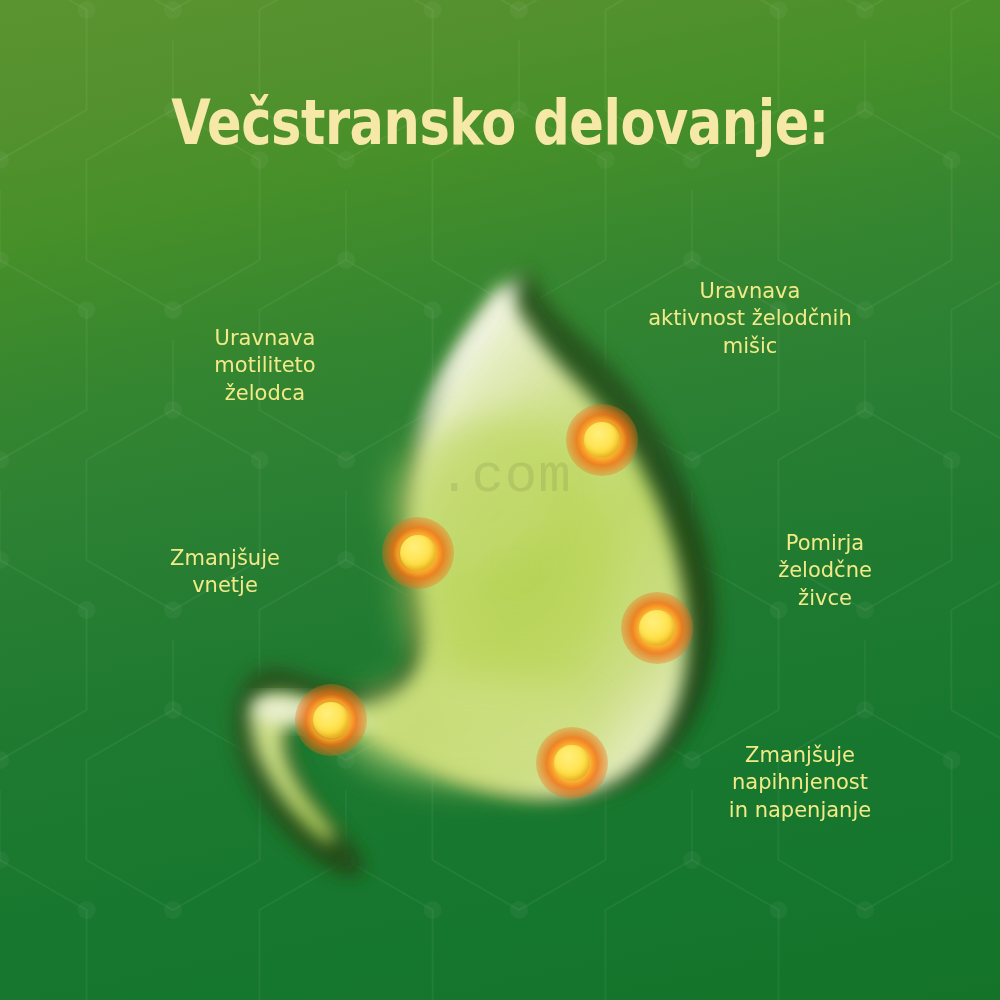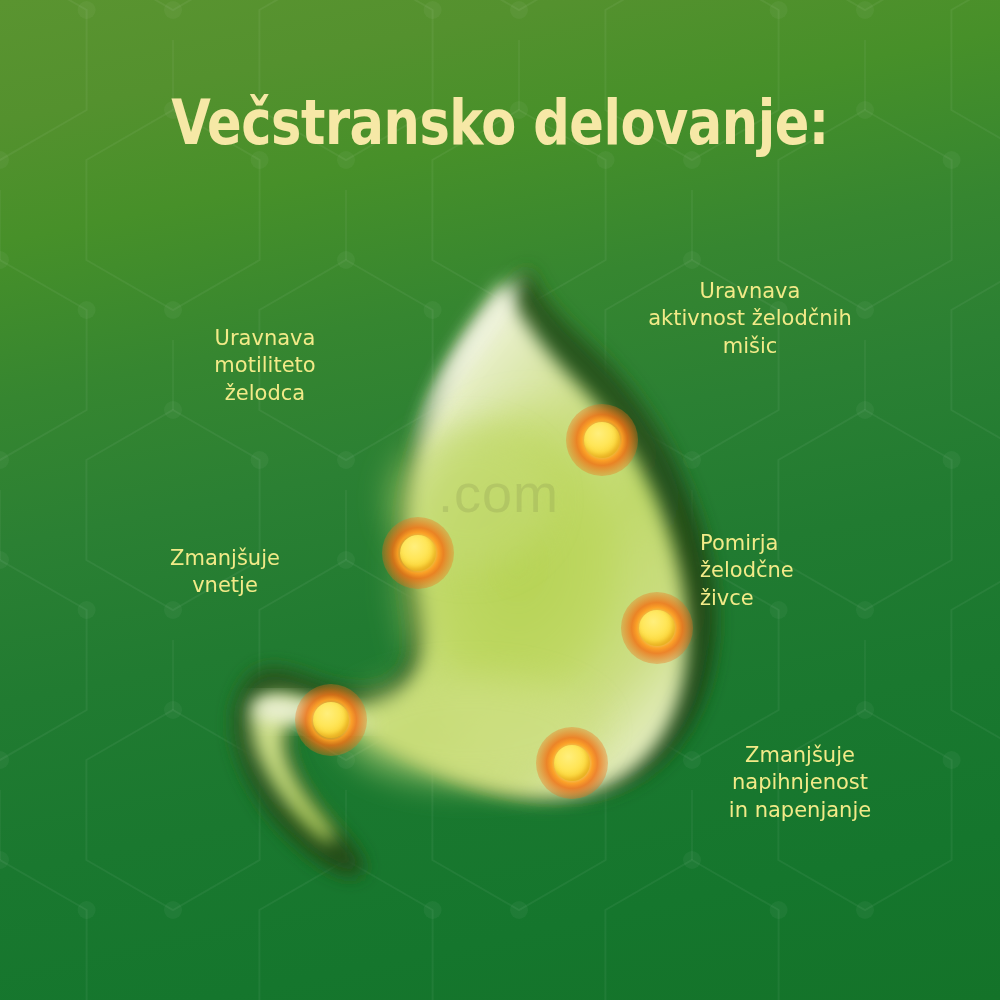--- a/index.html
+++ b/index.html
@@ -31,25 +31,25 @@
   .bg-net {
     position: absolute;
     inset: 0;
     pointer-events: none;
   }
 
   
   .watermark {
     position: absolute;
     left: 438px;
-    top: 462px;
+    top: 446px;
     font-size: 54px;
     letter-spacing: 1px;
     color: rgba(120, 130, 70, 0.20);
-    font-family: Liberation Sans, sans-serif;
+    font-family: Liberation Mono, monospace;
     pointer-events: none;
     user-select: none;
   }
 
   
   .title {
     position: absolute;
     left: 0;
     top: 86px;
     width: 1000px;
@@ -70,21 +70,21 @@
     color: #f2ea88;
     font-size: 21px;
     line-height: 1.30;
     font-family: "DejaVu Sans", "Liberation Sans", sans-serif;
     font-weight: 400;
     white-space: pre-line;
   }
   .label.lbl-tl { left: 120px;  top: 325px;  width: 290px; text-align: center; }
   .label.lbl-tr { left: 545px;  top: 278px;  width: 410px; text-align: center; }
   .label.lbl-ml { left: 80px;   top: 545px;  width: 290px; text-align: center; }
-  .label.lbl-mr { left: 700px;  top: 530px;  width: 250px; }
+  .label.lbl-mr { left: 700px;  top: 530px;  width: 250px; text-align: center; }
   .label.lbl-br { left: 640px;  top: 742px;  width: 320px; text-align: center; }
 
   
   .stomach {
     position: absolute;
     left: 0;
     top: 0;
   }
 
   

